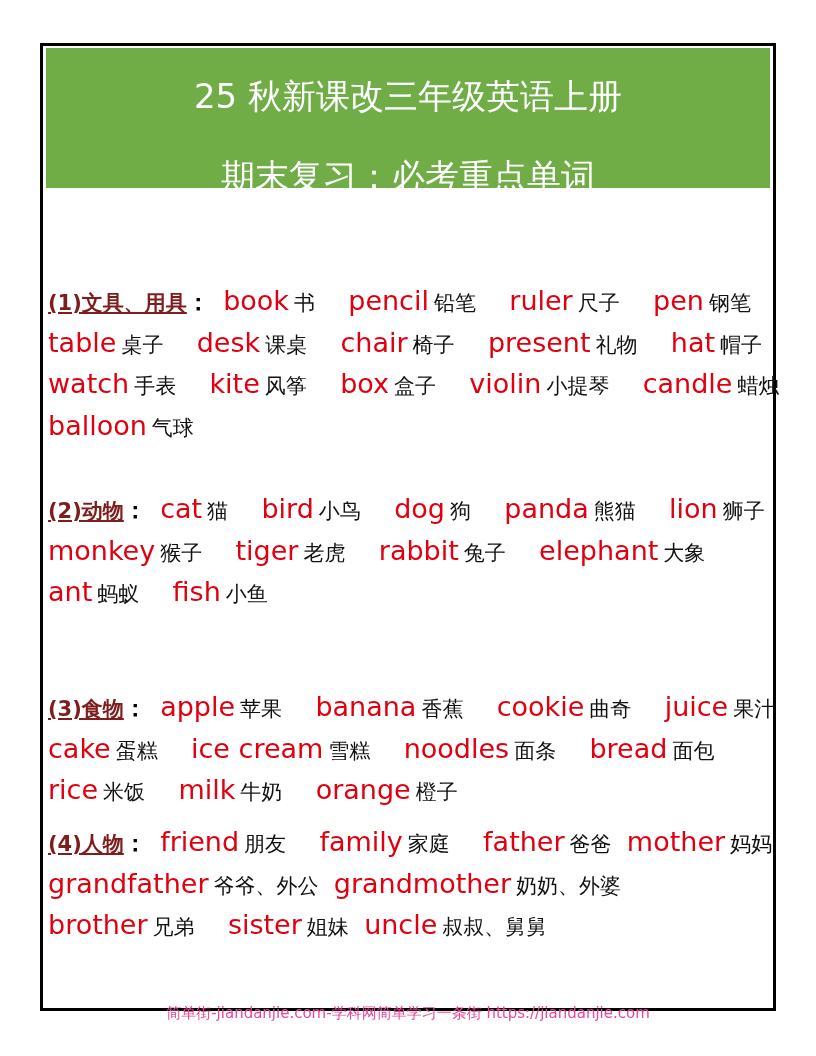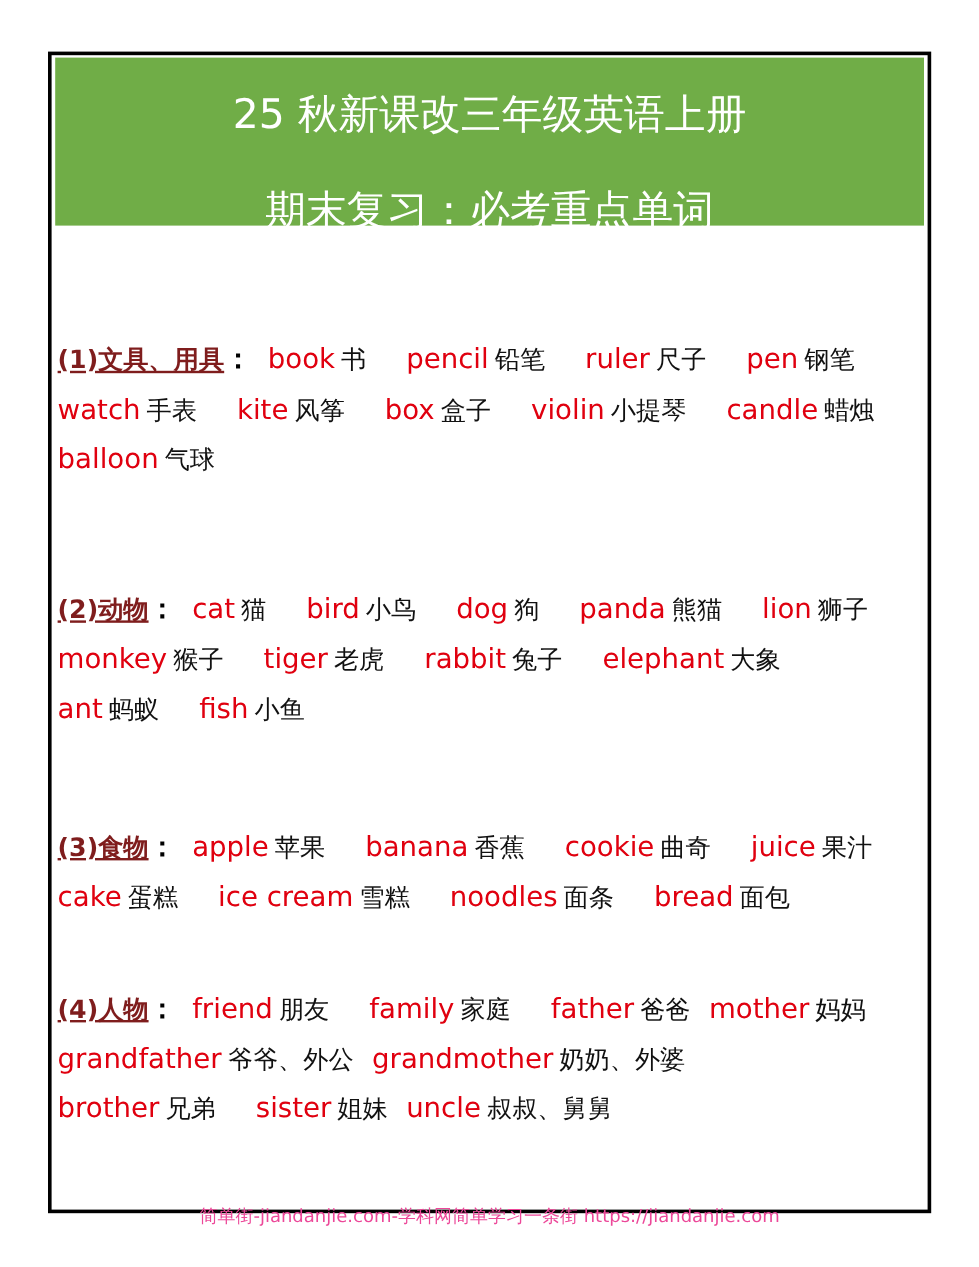--- a/index.html
+++ b/index.html
@@ -11,21 +11,21 @@
     .banner {
       position: absolute; left: 3px; top: 2px; width: 724px; height: 140px;
       background: #70ad47; color: #fff; text-align: center; text-decoration: underline;
     }
     .banner .t1 { position: absolute; left: 0; right: 0; top: 28px; font-size: 34px; line-height: 40px; font-family: "DejaVu Sans", sans-serif; font-weight: normal; letter-spacing: 0px; }
     .banner .t2 { position: absolute; left: 0; right: 0; top: 108px; font-size: 34px; line-height: 40px; font-family: "DejaVu Sans", sans-serif; }
     .section { position: absolute; left: 5px; right: 4px; font-size: 23px; line-height: 41.5px; }
     .line { white-space: nowrap; height: 41.5px; }
     .head { color: #7f1d1d; font-weight: bold; text-decoration: underline; font-size: 21px; }
     .colon { color: #000; font-weight: bold; margin-right: 6px; }
-    .en { color: #e0000f; font-family: "DejaVu Sans", sans-serif; font-size: 23px; }
+    .en { color: #e0000f; font-family: "DejaVu Sans", sans-serif; font-size: 27px; }
     .zh { color: #111; font-size: 21px; margin-left: 5px; }
     .item { margin-right: 26px; display: inline-block; }
     .item.tight { margin-right: 8px; }
     .footer {
       position: absolute; left: 0; width: 816px; top: 1004px; text-align: center;
       font-size: 15px; color: #ec4899; font-family: "DejaVu Sans", sans-serif;
     }
   </style>
 </head>
 <body>
@@ -36,20 +36,27 @@
     <div class="t2">期末复习：必考重点单词</div>
   </div>
 
   <div class="section" style="top:234px;">
     <div class="line">
       <span class="head">(1)文具、用具</span><span class="colon">：</span>
       <span class="item"><span class="en">book</span><span class="zh">书</span></span>
       <span class="item"><span class="en">pencil</span><span class="zh">铅笔</span></span>
       <span class="item"><span class="en">ruler</span><span class="zh">尺子</span></span>
       <span class="item"><span class="en">pen</span><span class="zh">钢笔</span></span>
+    </div>
+    <div class="line">
+      <span class="item"><span class="en">table</span><span class="zh">桌子</span></span>
+      <span class="item"><span class="en">desk</span><span class="zh">课桌</span></span>
+      <span class="item"><span class="en">chair</span><span class="zh">椅子</span></span>
+      <span class="item"><span class="en">present</span><span class="zh">礼物</span></span>
+      <span class="item"><span class="en">hat</span><span class="zh">帽子</span></span>
     </div>
     <div class="line">
       <span class="item"><span class="en">watch</span><span class="zh">手表</span></span>
       <span class="item"><span class="en">kite</span><span class="zh">风筝</span></span>
       <span class="item"><span class="en">box</span><span class="zh">盒子</span></span>
       <span class="item"><span class="en">violin</span><span class="zh">小提琴</span></span>
       <span class="item"><span class="en">candle</span><span class="zh">蜡烛</span></span>
     </div>
     <div class="line">
       <span class="item"><span class="en">balloon</span><span class="zh">气球</span></span>
@@ -84,20 +91,25 @@
       <span class="item"><span class="en">banana</span><span class="zh">香蕉</span></span>
       <span class="item"><span class="en">cookie</span><span class="zh">曲奇</span></span>
       <span class="item"><span class="en">juice</span><span class="zh">果汁</span></span>
     </div>
     <div class="line">
       <span class="item"><span class="en">cake</span><span class="zh">蛋糕</span></span>
       <span class="item"><span class="en">ice cream</span><span class="zh">雪糕</span></span>
       <span class="item"><span class="en">noodles</span><span class="zh">面条</span></span>
       <span class="item"><span class="en">bread</span><span class="zh">面包</span></span>
     </div>
+    <div class="line">
+      <span class="item"><span class="en">rice</span><span class="zh">米饭</span></span>
+      <span class="item"><span class="en">milk</span><span class="zh">牛奶</span></span>
+      <span class="item"><span class="en">orange</span><span class="zh">橙子</span></span>
+    </div>
   </div>
 
   <div class="section" style="top:775px;">
     <div class="line">
       <span class="head">(4)人物</span><span class="colon">：</span>
       <span class="item"><span class="en">friend</span><span class="zh">朋友</span></span>
       <span class="item"><span class="en">family</span><span class="zh">家庭</span></span>
       <span class="item tight"><span class="en">father</span><span class="zh">爸爸</span></span>
       <span class="item"><span class="en">mother</span><span class="zh">妈妈</span></span>
     </div>

